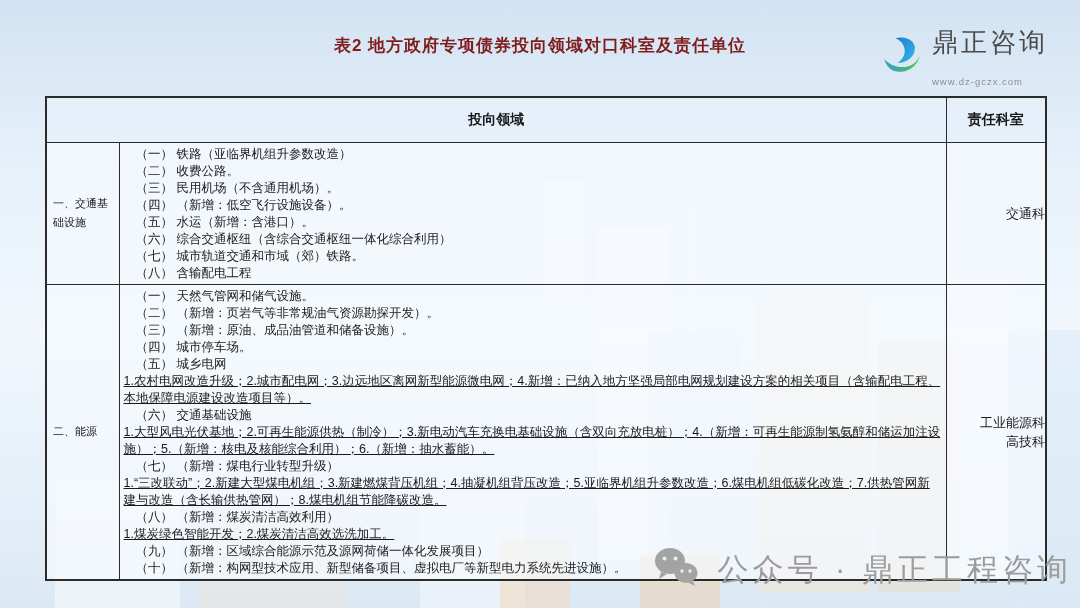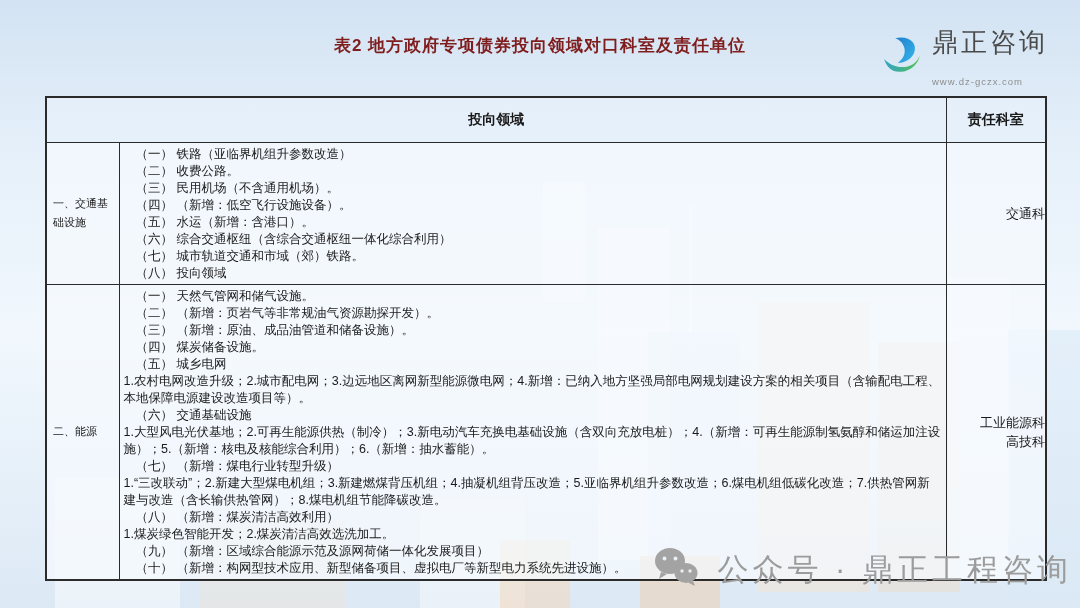--- a/index.html
+++ b/index.html
@@ -50,21 +50,21 @@
     height:45px; font-size:14px; font-weight:bold; text-align:center;
     background:rgba(230,240,250,.85);
   }
   .doc-table td { background:rgba(245,250,253,.72); vertical-align:middle; }
   .cell-category {
     text-align:left; padding:4px 6px; font-size:11px; line-height:19px;
   }
   .cell-items { padding:3px 4px 2px 4px; overflow:hidden; }
   .cell-items .line { line-height:17px; }
   .cell-items .indent { padding-left:12px; }
-  .cell-items .flush  { padding-left:0; }
+  .cell-items .flush  { padding-left:0;text-decoration:underline; }
   .cell-dept {
     text-align:right; font-size:13px; line-height:19px; white-space:pre-line;
   }
   .row-transport { height:137px; }
   .row-energy    { height:288px; }
 
   .watermark {
     position:absolute; right:8px; bottom:14px; z-index:3;
     display:flex; align-items:center; gap:18px;
     color:#9c9c9c; font-size:31px; letter-spacing:4px;text-align:right;
@@ -128,31 +128,31 @@
   <tr class="row-transport">
     <td class="cell-category">一、交通基础设施</td>
     <td class="cell-items">
       <div class="line indent">（一） 铁路（亚临界机组升参数改造）</div>
       <div class="line indent">（二） 收费公路。</div>
       <div class="line indent">（三） 民用机场（不含通用机场）。</div>
       <div class="line indent">（四） （新增：低空飞行设施设备）。</div>
       <div class="line indent">（五） 水运（新增：含港口）。</div>
       <div class="line indent">（六） 综合交通枢纽（含综合交通枢纽一体化综合利用）</div>
       <div class="line indent">（七） 城市轨道交通和市域（郊）铁路。</div>
-      <div class="line indent">（八） 投向领域</div>
+      <div class="line indent">（八） 含输配电工程</div>
     </td>
     <td class="cell-dept">交通科</td>
   </tr>
   <tr class="row-energy">
     <td class="cell-category">二、能源</td>
     <td class="cell-items">
       <div class="line indent">（一） 天然气管网和储气设施。</div>
       <div class="line indent">（二） （新增：页岩气等非常规油气资源勘探开发）。</div>
       <div class="line indent">（三） （新增：原油、成品油管道和储备设施）。</div>
-      <div class="line indent">（四） 煤炭储备设施。</div>
+      <div class="line indent">（四） 城市停车场。</div>
       <div class="line indent">（五） 城乡电网</div>
       <div class="line flush">1.农村电网改造升级；2.城市配电网；3.边远地区离网新型能源微电网；4.新增：已纳入地方坚强局部电网规划建设方案的相关项目（含输配电工程、本地保障电源建设改造项目等）。</div>
       <div class="line indent">（六） 交通基础设施</div>
       <div class="line flush">1.大型风电光伏基地；2.可再生能源供热（制冷）；3.新电动汽车充换电基础设施（含双向充放电桩）；4.（新增：可再生能源制氢氨醇和储运加注设施）；5.（新增：核电及核能综合利用）；6.（新增：抽水蓄能）。</div>
       <div class="line indent">（七） （新增：煤电行业转型升级）</div>
       <div class="line flush">1.“三改联动”；2.新建大型煤电机组；3.新建燃煤背压机组；4.抽凝机组背压改造；5.亚临界机组升参数改造；6.煤电机组低碳化改造；7.供热管网新建与改造（含长输供热管网）；8.煤电机组节能降碳改造。</div>
       <div class="line indent">（八） （新增：煤炭清洁高效利用）</div>
       <div class="line flush">1.煤炭绿色智能开发；2.煤炭清洁高效选洗加工。</div>
       <div class="line indent">（九） （新增：区域综合能源示范及源网荷储一体化发展项目）</div>
       <div class="line indent">（十） （新增：构网型技术应用、新型储备项目、虚拟电厂等新型电力系统先进设施）。</div>

